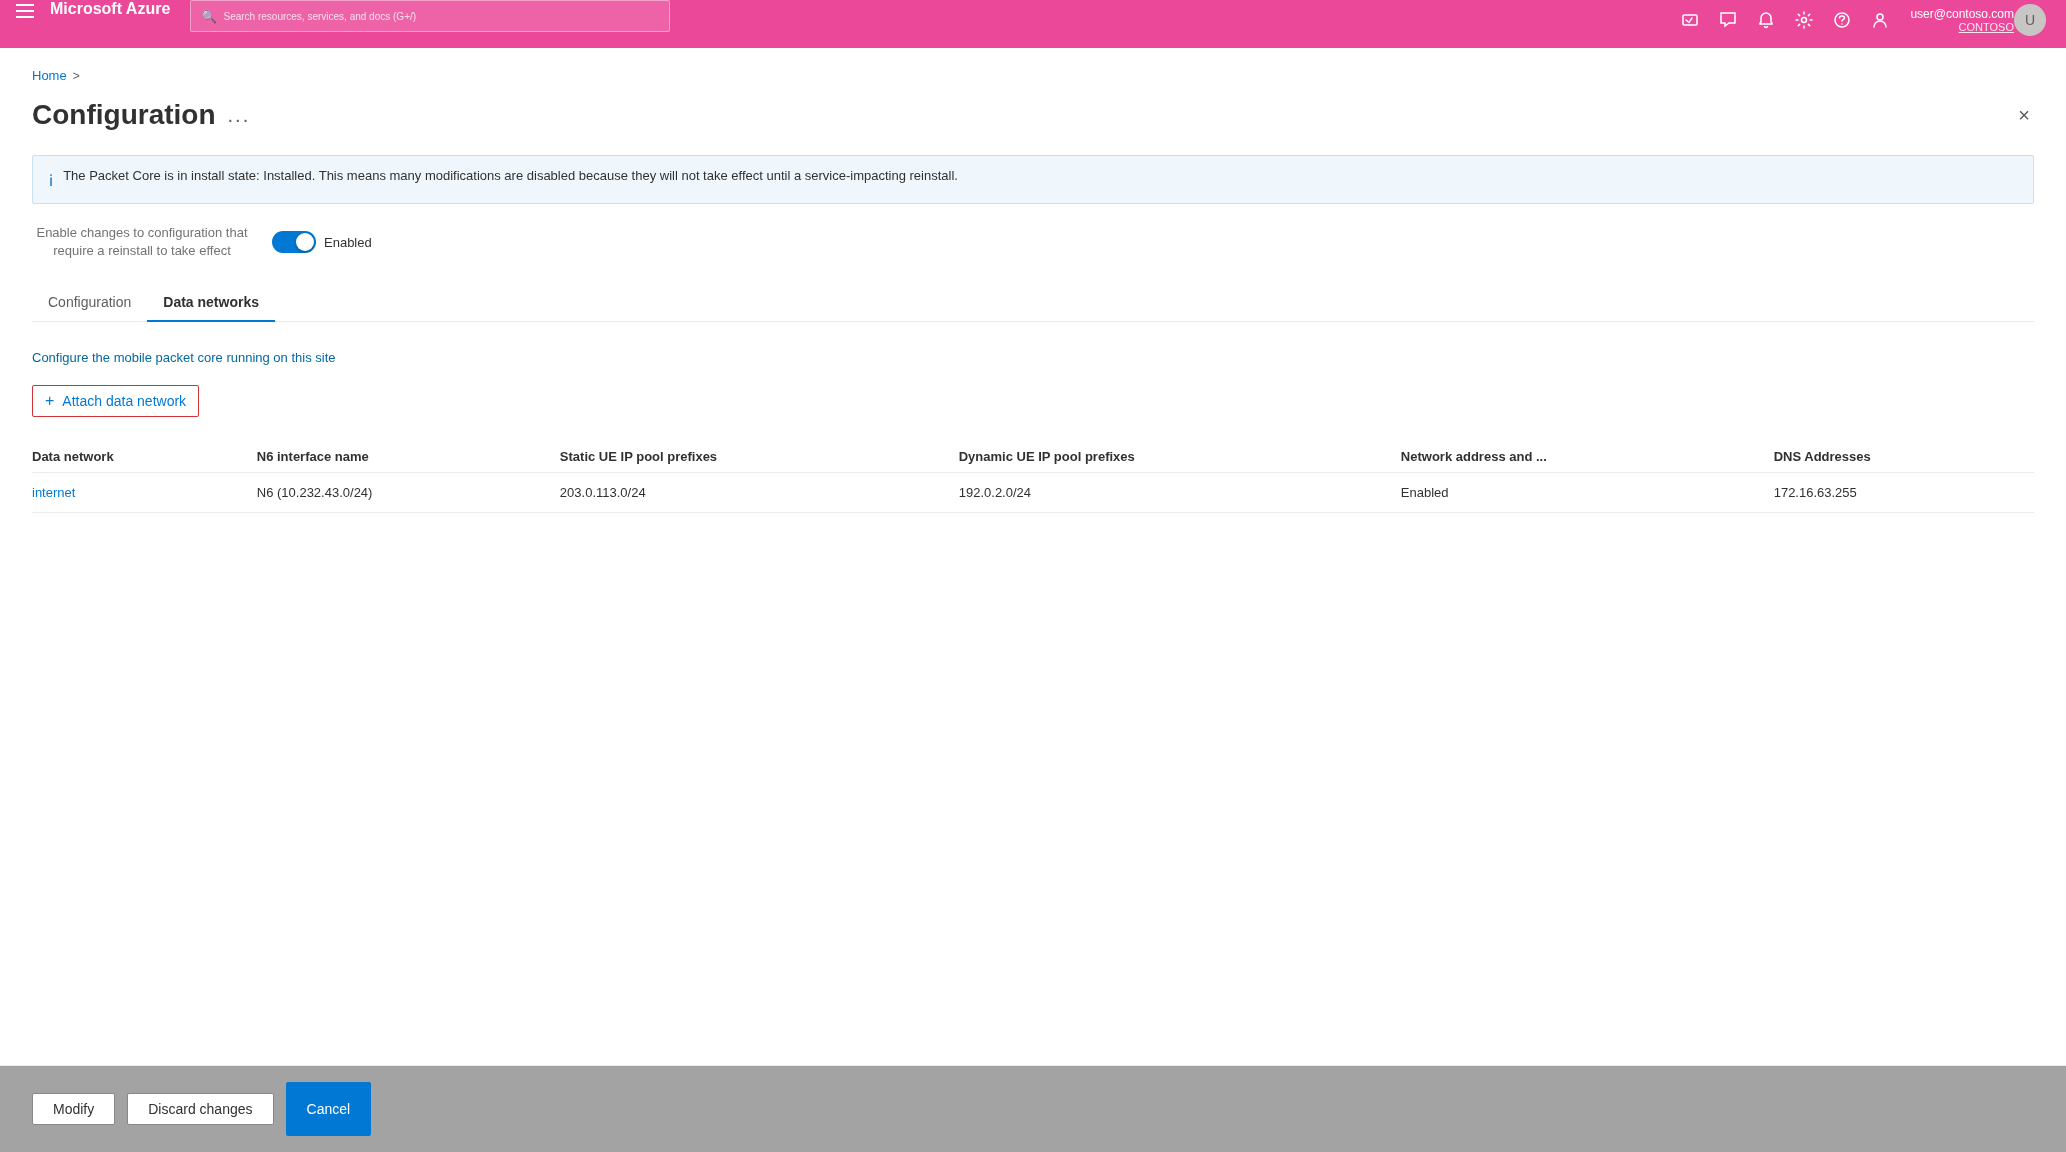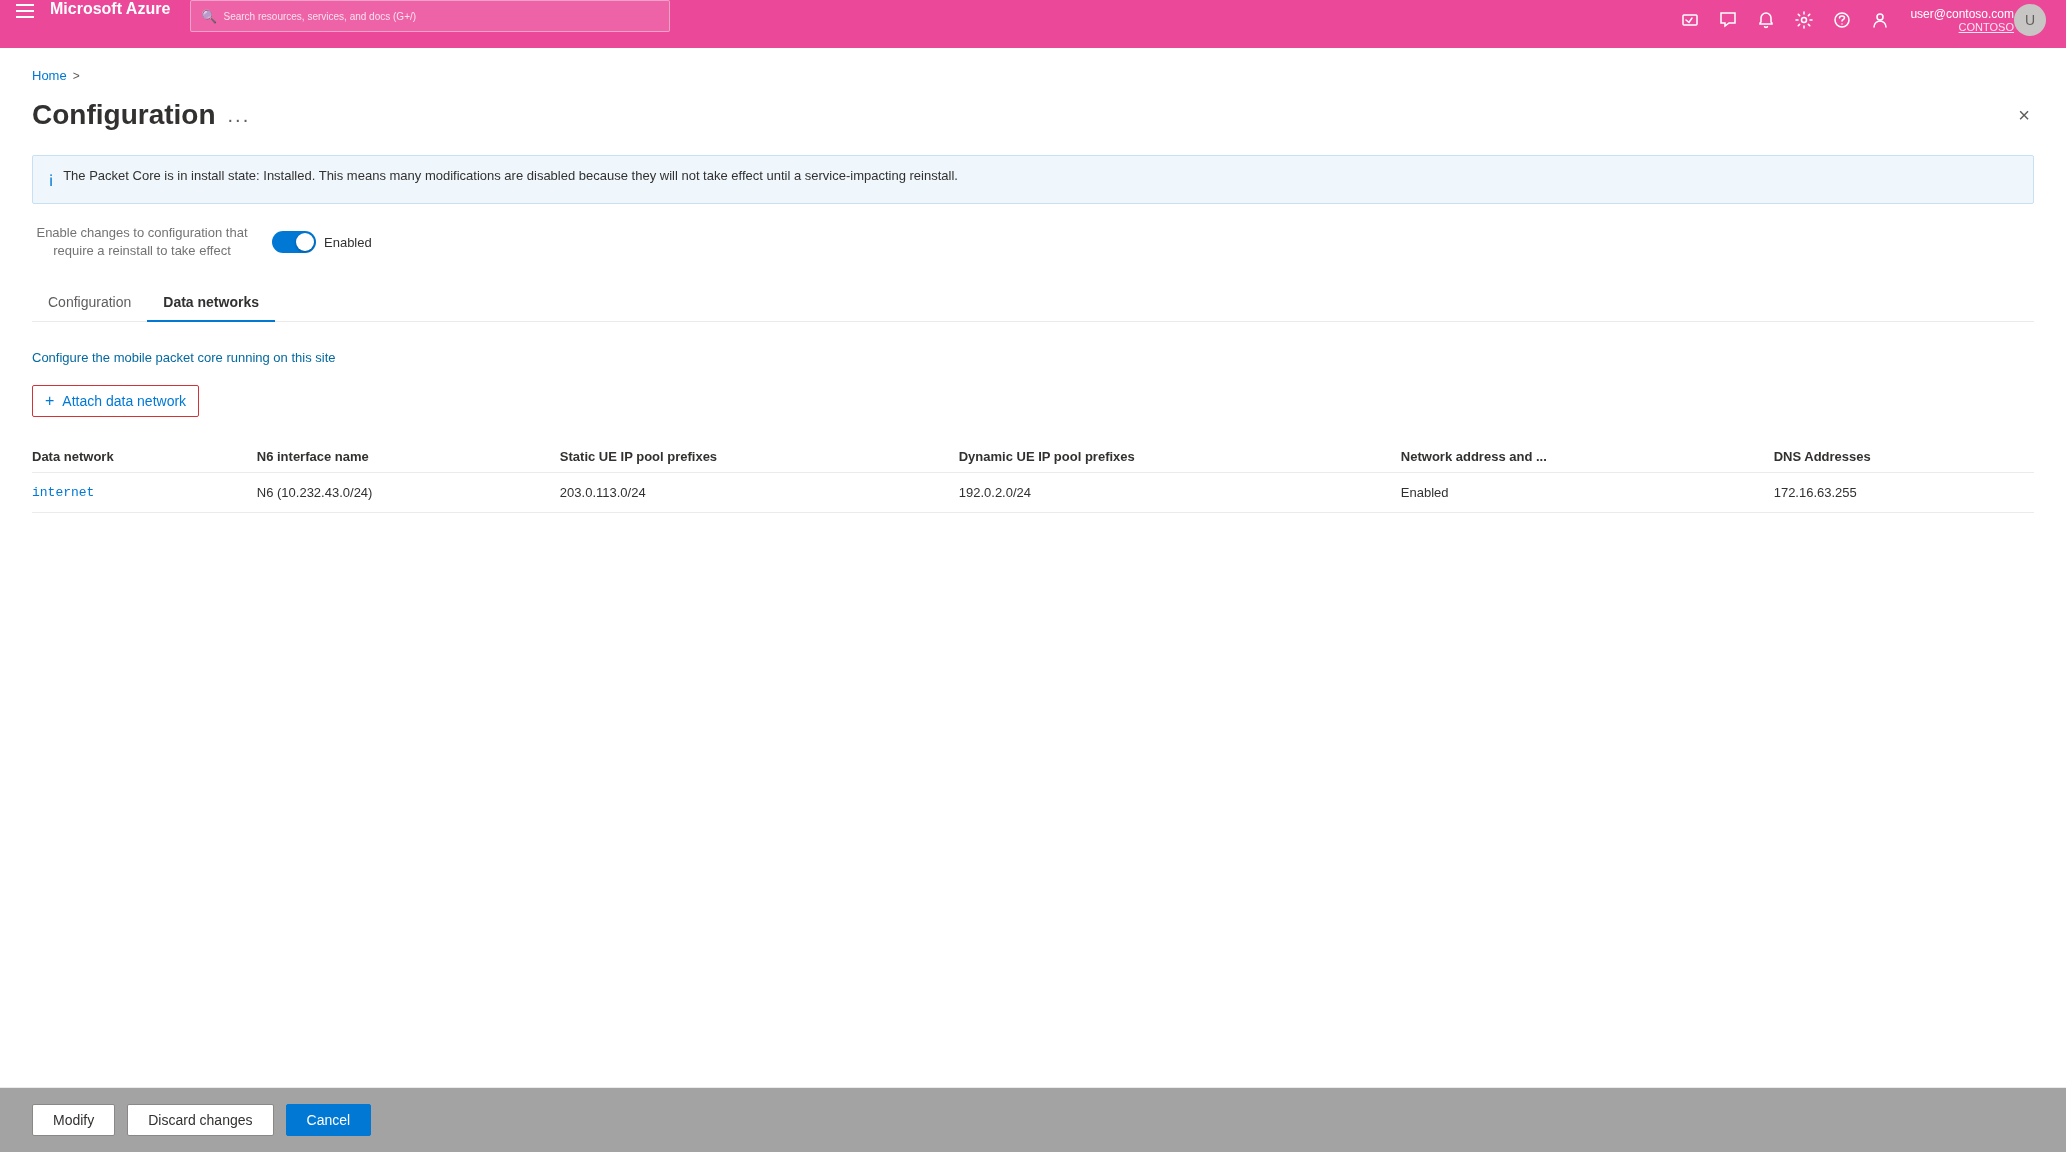--- a/index.html
+++ b/index.html
@@ -158,38 +158,38 @@
       text-align: left; padding: 8px 16px 8px 0;
       font-size: 13px; font-weight: 600; color: #323130;
       border-bottom: 1px solid #edebe9;
     }
     .data-table th:first-child { padding-left: 0; }
     .data-table td {
       padding: 12px 16px 12px 0; font-size: 13px; color: #323130;
       border-bottom: 1px solid #edebe9;
     }
     .data-table td:first-child { padding-left: 0; }
-    .data-table .link-cell { color: #0078d4; cursor: pointer; font-family: Liberation Mono, monospace; }
+    .data-table .link-cell { color: #0078d4; cursor: pointer; }
 
     
     .bottom-bar {
       position: fixed; bottom: 0; left: 0; right: 0;
       background: #a3a3a3; border-top: 1px solid #edebe9;
       padding: 16px 32px;
       display: flex; align-items: center; gap: 12px;
       z-index: 100;
     }
     .btn-secondary {
       padding: 7px 20px; font-size: 14px;
       background: #fff; color: #323130;
       border: 1px solid #8a8886; border-radius: 2px;
       cursor: pointer;
     }
     .btn-primary {
-      padding: 7px 20px; font-size: 14px;
+      padding: 18px 20px; font-size: 14px;
       background: #0078d4; color: #fff;
       border: 1px solid #0078d4; border-radius: 2px;
       cursor: pointer;
     }
   </style>
 </head>
 <body>
 
 <div class="topbar">
   <div class="topbar-hamburger">

